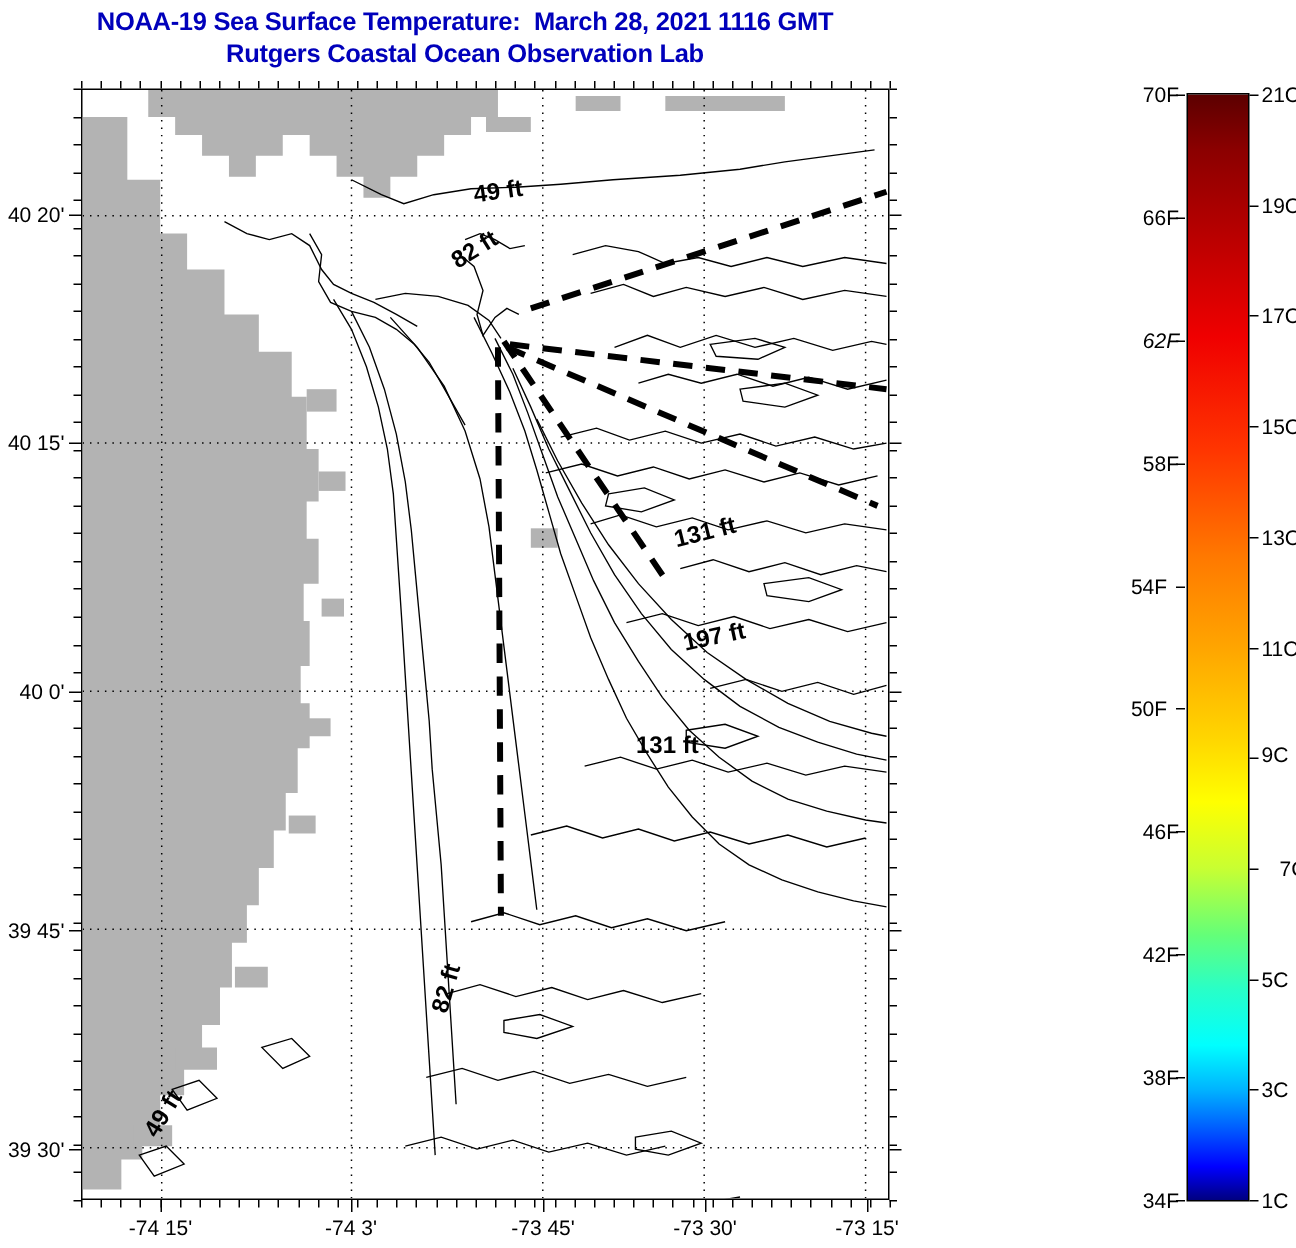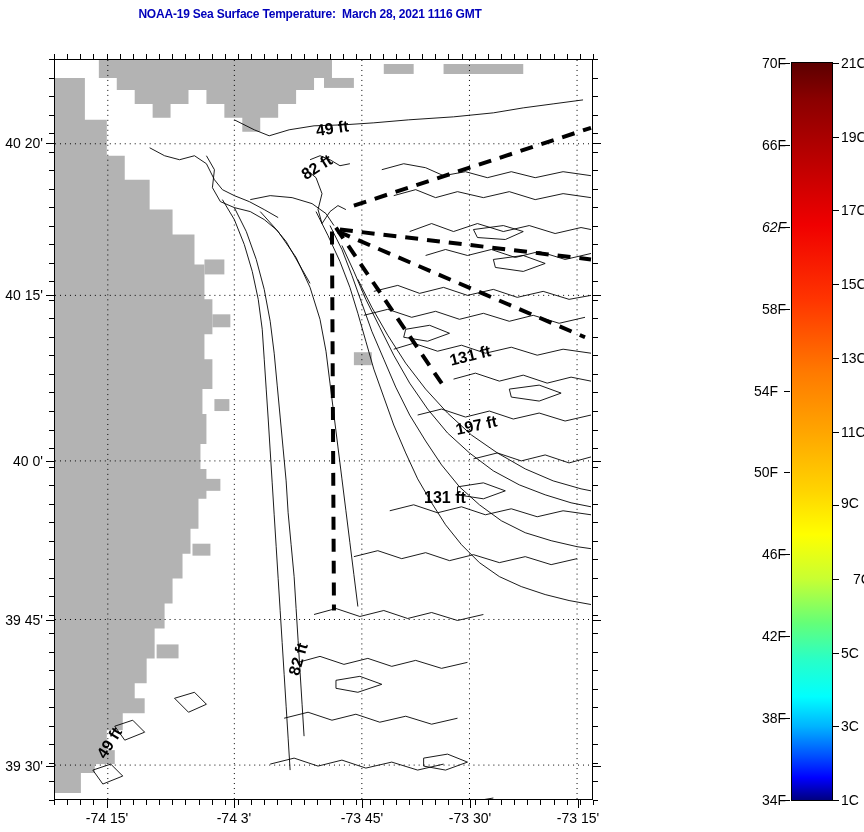--- a/index.html
+++ b/index.html
@@ -1,21 +1,21 @@
 <!DOCTYPE html>
 <html><head>
 <meta charset="utf-8">
 <style>
   html,body{margin:0;padding:0;background:#ffffff;}
   body{width:864px;height:832px;position:relative;overflow:hidden;
        font-family:"Liberation Sans", sans-serif;}
 
   
   #title-block{position:absolute;left:0;top:4px;width:620px;text-align:center;}
-  #title-block .tline{color:#0000bb;font-weight:bold;font-size:12px;line-height:21px;
+  #title-block .tline{color:#0000bb;font-weight:bold;font-size:17px;line-height:21px;
       letter-spacing:-0.2px;white-space:pre;}
 
   
   #plot-frame{position:absolute;left:54px;top:59px;width:539px;height:741px;
       border:1px solid #000;box-sizing:border-box;background:#ffffff;overflow:hidden;}
   #land-mask{position:absolute;left:0;top:0;width:100%;height:100%;}
   #coast-layer,#transect-layer,#grid-layer{position:absolute;left:0;top:0;width:100%;height:100%;}
 
   
   .depth-label{position:absolute;font-weight:bold;font-size:16px;color:#000;
@@ -43,20 +43,21 @@
   .cb-lab-r{position:absolute;font-size:14px;color:#000;white-space:nowrap;
       left:50px;transform:translateY(-50%);}
   #colorbar-wrap{ }
   .cb-lab-l{left:auto;}
 </style>
 </head>
 <body>
 
 <div id="title-block">
   <div class="tline" style="color: rgb(0, 0, 187);">NOAA-19 Sea Surface Temperature:  March 28, 2021 1116 GMT</div>
+  <div class="tline" style="color: rgb(0, 0, 187);">Rutgers Coastal Ocean Observation Lab</div>
 </div>
 
 <div id="plot-frame">
 
   <svg id="land-mask" viewBox="0 0 539 741" preserveAspectRatio="none">
     <path fill="#b3b3b3" d="
       M0,0 L44,0 L44,18 L62,18 L62,30 L80,30 L80,44 L98,44 L98,58 L116,58
       L116,44 L134,44 L134,30 L152,30 L152,44 L170,44 L170,58 L188,58
       L188,72 L206,72 L206,58 L224,58 L224,44 L242,44 L242,30 L260,30
       L260,18 L278,18 L278,0 L0,0 Z"></path>

